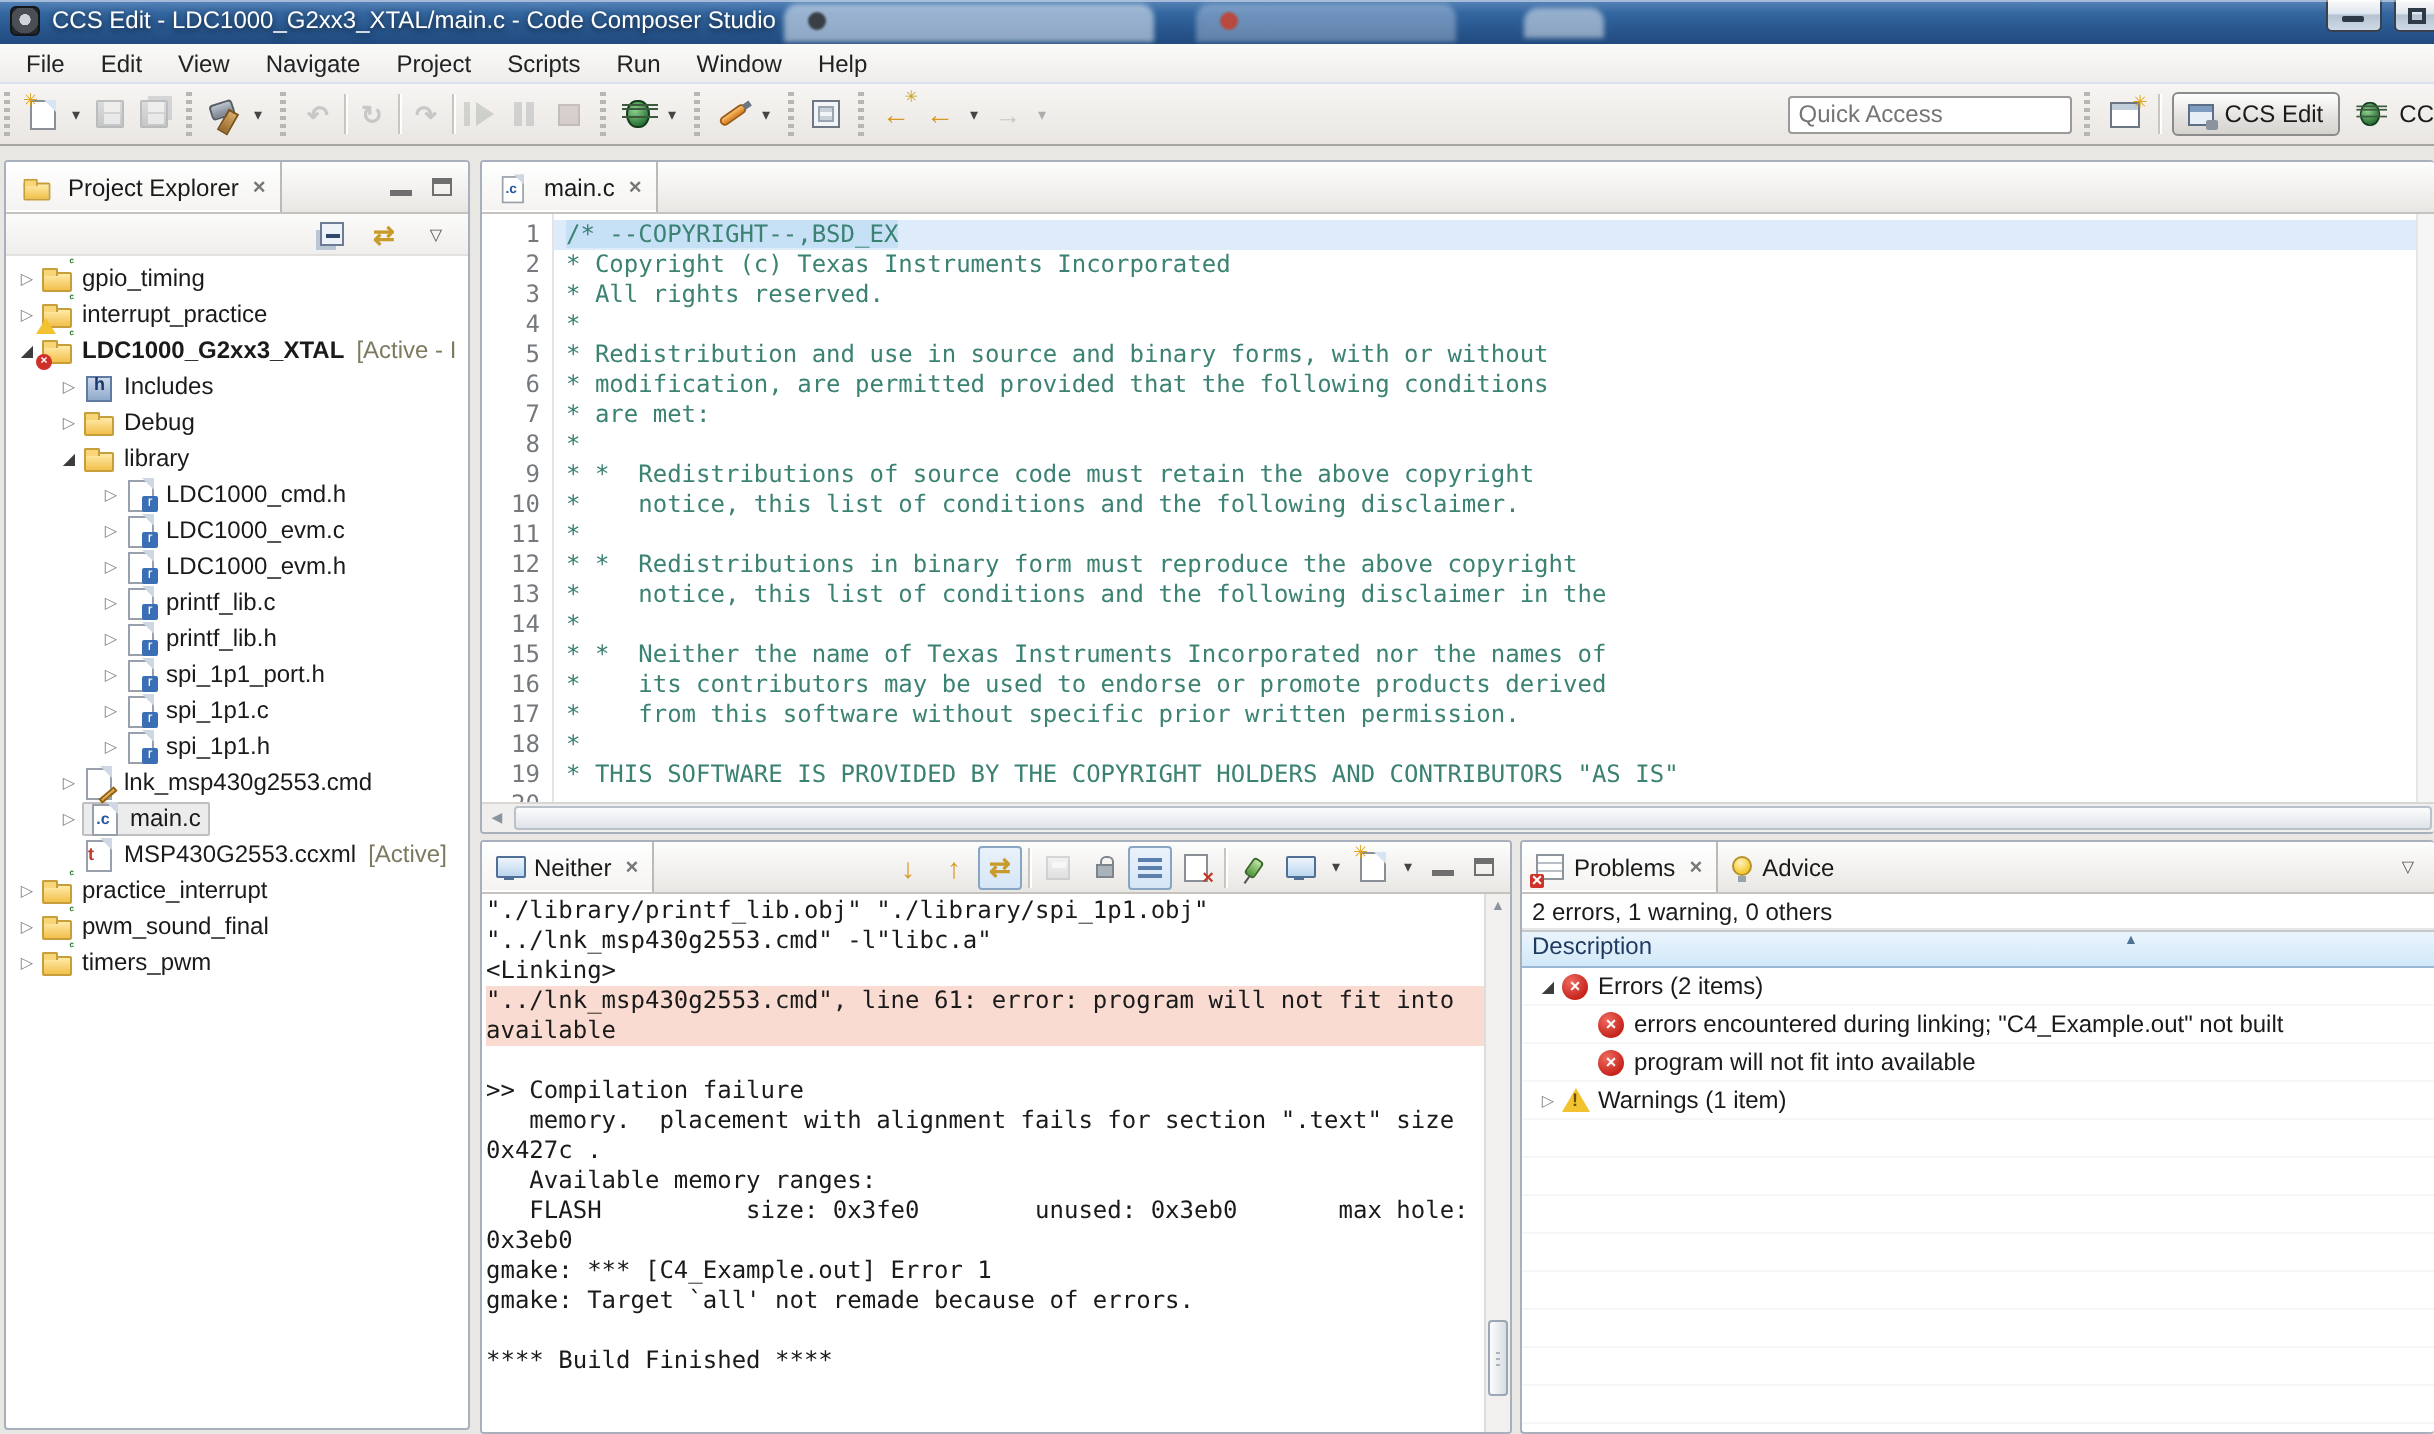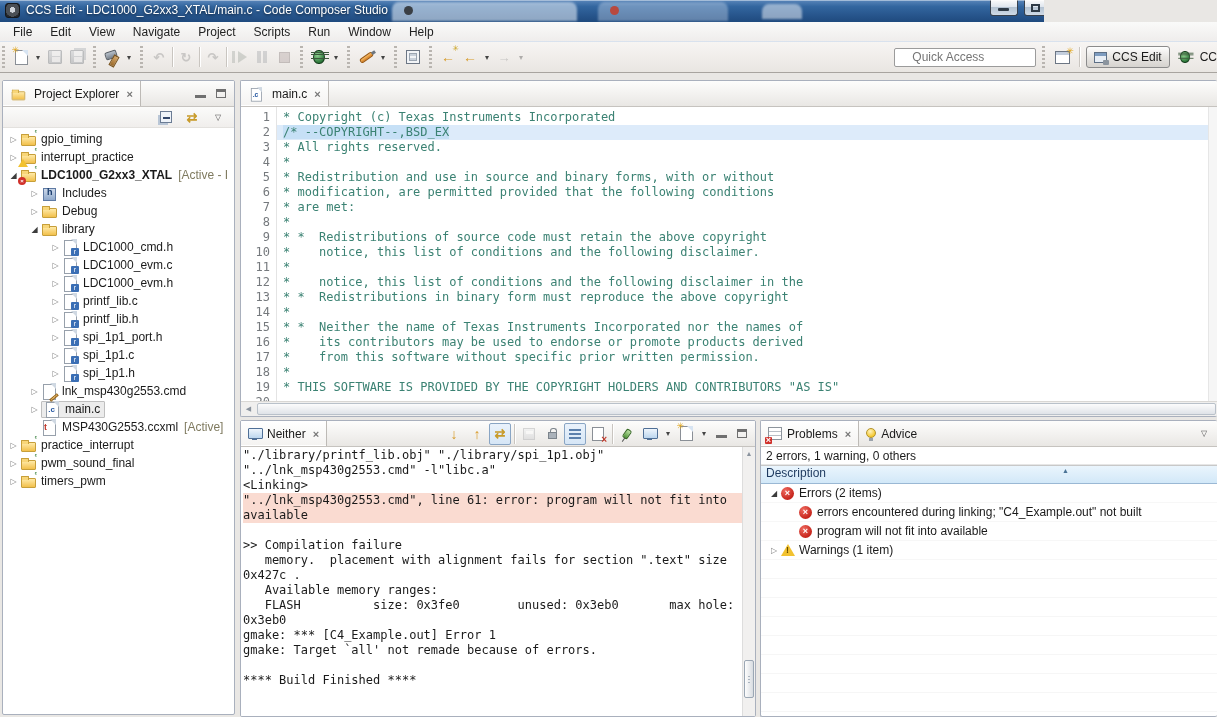--- a/index.html
+++ b/index.html
@@ -1,21 +1,21 @@
 <!DOCTYPE html>
 <html><head>
 <meta charset="utf-8">
 <style>
   * { margin:0; padding:0; box-sizing:border-box; }
   html,body { width:1217px; height:717px; overflow:hidden; }
   body { font-family:"Liberation Sans", sans-serif; font-size:12px; color:#1a1a1a; }
   .screen { position:relative; width:1217px; height:717px; background:#e9e7e4; overflow:hidden; }
 
   
-  .titlebar { position:absolute; left:0; top:0; width:1044px; height:22px;
+  .titlebar { position:absolute; left:0; top:0; width:1217px; height:22px;
     background:linear-gradient(180deg,#5a86ba 0%,#33669f 30%,#27558c 70%,#1f4a7e 100%); overflow:hidden; }
   .titlebar::after { content:""; position:absolute; left:0; top:0; width:100%; height:1px; background:rgba(255,255,255,.45); }
   .app-ic { position:absolute; left:5px; top:3px; width:15px; height:15px; border-radius:3px;
     background:radial-gradient(circle at 50% 45%, #cfd4da 0 28%, #4a4f55 30% 70%, #23262a 72%);
     border:1px solid #14171a; }
   .title-text { position:absolute; left:26px; top:3px; color:#fff; text-shadow:0 1px 3px rgba(0,0,0,.7); font-size:12px; white-space:nowrap; }
   .ghost-tab { position:absolute; top:2px; height:19px; border-radius:7px 7px 0 0;
     background:rgba(235,242,250,.55); filter:blur(1.2px); }
   .ghost-tab.g1 { left:392px; width:185px; }
   .ghost-tab.g2 { left:598px; width:130px; background:rgba(220,232,246,.35); }
@@ -70,21 +70,21 @@
   .i-flash::before { content:""; position:absolute; right:-4px; top:0; width:4px; height:3px; background:#6d7680; }
   .i-viewbox { width:14px; height:14px; border:1px solid #6c7684; background:#f2f4f7; position:relative; }
   .i-viewbox::before { content:""; position:absolute; left:2px; top:2px; right:2px; bottom:2px; border:1px solid #9aa4b0; background:repeating-linear-gradient(#c8d0da 0 2px, #f2f4f7 2px 4px); }
   .i-lastedit { position:relative; }
   .i-lastedit::after { content:"✳"; position:absolute; right:0; top:-2px; color:#caa21e; font-size:8px; }
   .i-persp { width:15px; height:13px; border:1px solid #6c7684; background:#fff; position:relative; }
   .i-persp::before { content:""; position:absolute; left:0; top:0; right:0; height:3px; background:#c3cedd; }
   .i-persp::after { content:"✳"; position:absolute; right:-5px; top:-6px; color:#e0a418; font-size:9px; }
 
   .quick-access { width:142px; height:19px; border:1px solid #9b9b9b; border-radius:2px; background:#fff;
-    font-size:12px; color:#8a8a8a; padding:0 17px; font-family:"Liberation Sans",sans-serif; }
+    font-size:12px; color:#8a8a8a; padding:0 4px; font-family:"Liberation Sans",sans-serif; }
   .persp-btn { display:flex; align-items:center; gap:5px; height:22px; padding:0 7px; border:1px solid #8b8b8b; border-radius:3px;
     background:linear-gradient(#fefefe,#e3e1de 60%,#d6d3cf); font-size:12px; }
   .persp-mini { width:13px; height:11px; border:1px solid #5d6f85; background:#e8eef5; position:relative; }
   .persp-mini::before { content:""; position:absolute; left:0; top:0; right:0; height:3px; background:#7d9cc0; }
   .persp-mini::after { content:""; position:absolute; right:-3px; bottom:-3px; width:6px; height:5px; background:#8b949e; border-radius:1px; }
   .toolbar-right { margin-left:auto; display:flex; align-items:center; gap:4px; padding-right:0; }
 
   
   .panel { position:absolute; background:#fff; border:1px solid #a9b0bd; border-radius:2px; overflow:hidden; }
   .tabrow { height:26px; background:linear-gradient(#fdfdfc,#e9e7e4); border-bottom:1px solid #c6c3bf; display:flex; align-items:stretch; position:relative; }
@@ -543,33 +543,33 @@
           <div class="ln">13</div>
           <div class="ln">14</div>
           <div class="ln">15</div>
           <div class="ln">16</div>
           <div class="ln">17</div>
           <div class="ln">18</div>
           <div class="ln">19</div>
           <div class="ln">20</div>
         </div>
       <div class="code" id="code">
+          <div class="code-line sel"><span class="ct">/* --COPYRIGHT--,BSD_EX</span></div>
           <div class="code-line"><span class="ct">* Copyright (c) Texas Instruments Incorporated</span></div>
-          <div class="code-line sel"><span class="ct">/* --COPYRIGHT--,BSD_EX</span></div>
           <div class="code-line"><span class="ct">* All rights reserved.</span></div>
           <div class="code-line"><span class="ct">*</span></div>
           <div class="code-line"><span class="ct">* Redistribution and use in source and binary forms, with or without</span></div>
           <div class="code-line"><span class="ct">* modification, are permitted provided that the following conditions</span></div>
           <div class="code-line"><span class="ct">* are met:</span></div>
           <div class="code-line"><span class="ct">*</span></div>
           <div class="code-line"><span class="ct">* *  Redistributions of source code must retain the above copyright</span></div>
           <div class="code-line"><span class="ct">*    notice, this list of conditions and the following disclaimer.</span></div>
           <div class="code-line"><span class="ct">*</span></div>
+          <div class="code-line"><span class="ct">* *  Redistributions in binary form must reproduce the above copyright</span></div>
           <div class="code-line"><span class="ct">*    notice, this list of conditions and the following disclaimer in the</span></div>
-          <div class="code-line"><span class="ct">* *  Redistributions in binary form must reproduce the above copyright</span></div>
           <div class="code-line"><span class="ct">*</span></div>
           <div class="code-line"><span class="ct">* *  Neither the name of Texas Instruments Incorporated nor the names of</span></div>
           <div class="code-line"><span class="ct">*    its contributors may be used to endorse or promote products derived</span></div>
           <div class="code-line"><span class="ct">*    from this software without specific prior written permission.</span></div>
           <div class="code-line"><span class="ct">*</span></div>
           <div class="code-line"><span class="ct">* THIS SOFTWARE IS PROVIDED BY THE COPYRIGHT HOLDERS AND CONTRIBUTORS "AS IS"</span></div>
         </div>
     </div>
     <div class="ovr"></div>
     <div class="hscroll">

